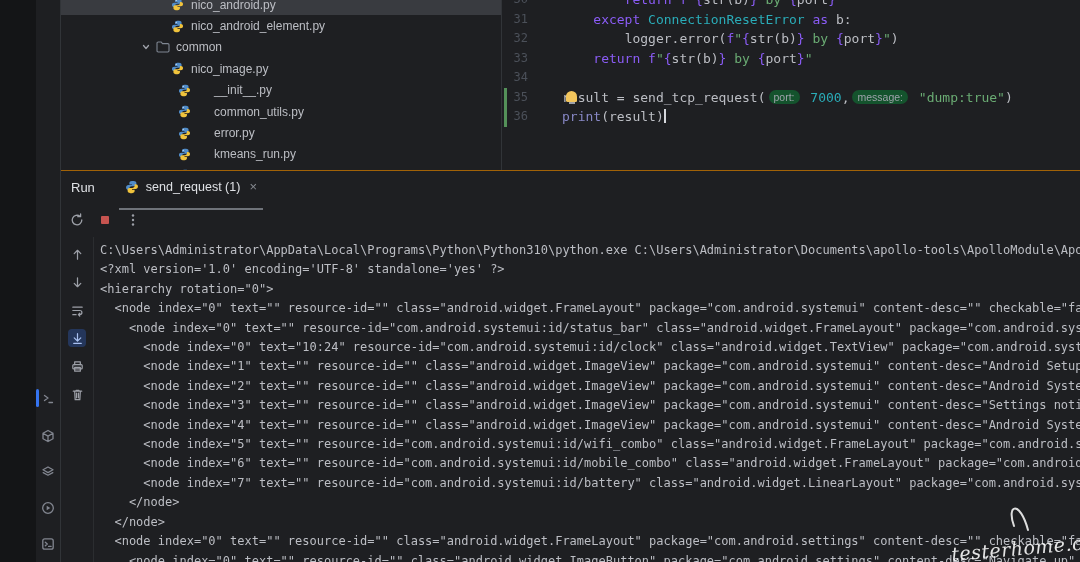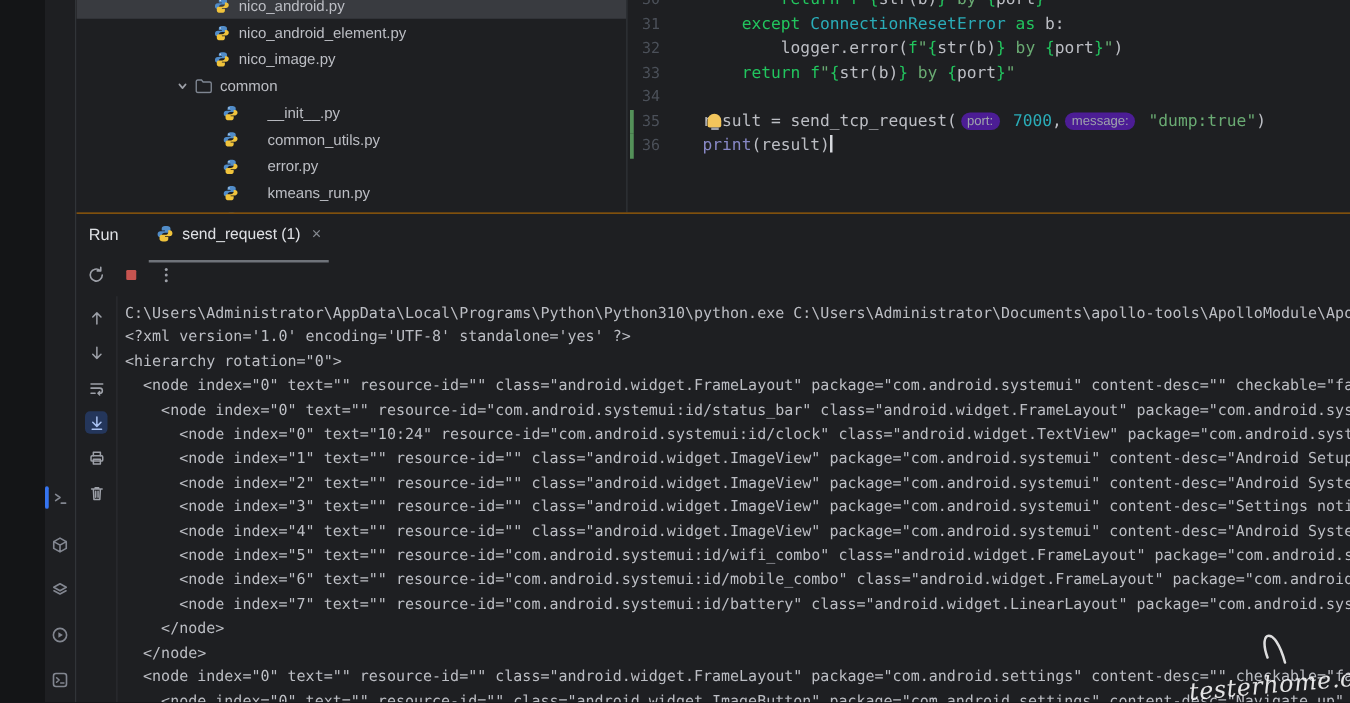--- a/index.html
+++ b/index.html
@@ -24,23 +24,23 @@
   .tree-label{margin-left:6px;}
 
   
   .editor{position:absolute;left:465px;top:0;right:0;height:170px;overflow:hidden;background:#1e1f22;border-left:1px solid #313438;}
   .editor-inner{margin-top:-10px;position:relative;}
   .ed-row{position:relative;display:flex;height:19.5px;line-height:19.5px;
           font-family:"DejaVu Sans Mono",monospace;font-size:13px;white-space:pre;}
   .change-mark{position:absolute;left:2px;top:0;width:3px;height:100%;background:#549159;}
   .ln{flex:none;width:20px;margin-left:6px;text-align:right;color:#4b5059;font-size:12px;}
   .code{padding-left:34px;color:#bcbec4;}
-  .seg-d{color:#bcbec4;} .seg-k{color:#22c55e;} .seg-s{color:#6aab73;}
+  .seg-d{color:#bcbec4;} .seg-k{color:#8b5cf6;} .seg-s{color:#6aab73;}
   .seg-n{color:#2aacb8;} .seg-c{color:#2aacb8;} .seg-b{color:#8888c6;text-align:center;}
-  .seg-h{display:inline-block;background:#4c1d95;color:#9ea3ab;border-radius:7px;padding:0 5px;
+  .seg-h{display:inline-block;background:#14532d;color:#9ea3ab;border-radius:7px;padding:0 5px;
          font-size:10.5px;line-height:14px;margin:0 3px;vertical-align:1px;
          font-family:"Liberation Sans",sans-serif;}
   .caret{display:inline-block;width:2px;height:14px;background:#d6d8dd;vertical-align:-2px;}
   .bulb{position:absolute;left:64px;top:3px;width:11px;height:11px;background:#f2c55c;
         border-radius:6px 6px 2px 2px;z-index:3;}
   .bulb::after{content:"";position:absolute;left:2.5px;bottom:-2px;width:6px;height:2px;background:#9da0a8;}
 
   
   .run-panel{position:absolute;left:25px;top:170px;right:0;bottom:0;background:#1e1f22;border-top:1px solid #a16207;}
   .run-header{height:33px;display:flex;align-items:center;}
@@ -117,42 +117,42 @@
         <div class="tree-row ind-file">
           <span class="ticon">
             <svg width="13" height="13" viewBox="0 0 16 16">
               <path d="M7.9 1C6 1 5 1.9 5 3.3V5h3v.7H3.9C2.3 5.7 1.2 6.8 1.2 8.5S2.3 11.2 3.9 11.2H5V9.4C5 7.9 6.3 7 7.8 7H11c1.3 0 2-.9 2-2.1V3.3C13 1.9 11.7 1 9.9 1z" fill="#518cc8"></path>
               <path d="M8.1 15c1.9 0 2.9-.9 2.9-2.3V11H8v-.7h4.1c1.6 0 2.7-1.1 2.7-2.8S13.7 4.8 12.1 4.8H11v1.8C11 8.1 9.7 9 8.2 9H5c-1.3 0-2 .9-2 2.1v1.6C3 14.1 4.3 15 6.1 15z" fill="#f0c33c"></path>
               <circle cx="6.4" cy="3" r=".7" fill="#dfe6ee"></circle>
             </svg>
           </span>
           <span class="tree-label">nico_android_element.py</span>
         </div>
-        <div class="tree-row ind-file">
-          <span class="ticon">
-            <svg width="13" height="13" viewBox="0 0 16 16">
-              <path d="M7.9 1C6 1 5 1.9 5 3.3V5h3v.7H3.9C2.3 5.7 1.2 6.8 1.2 8.5S2.3 11.2 3.9 11.2H5V9.4C5 7.9 6.3 7 7.8 7H11c1.3 0 2-.9 2-2.1V3.3C13 1.9 11.7 1 9.9 1z" fill="#518cc8"></path>
-              <path d="M8.1 15c1.9 0 2.9-.9 2.9-2.3V11H8v-.7h4.1c1.6 0 2.7-1.1 2.7-2.8S13.7 4.8 12.1 4.8H11v1.8C11 8.1 9.7 9 8.2 9H5c-1.3 0-2 .9-2 2.1v1.6C3 14.1 4.3 15 6.1 15z" fill="#f0c33c"></path>
-              <circle cx="6.4" cy="3" r=".7" fill="#dfe6ee"></circle>
-            </svg>
-          </span>
-          <span class="tree-label">nico_image.py</span>
-        </div>
         <div class="tree-row ind-folder">
           <span class="ticon chev">
             <svg width="10" height="10" viewBox="0 0 10 10">
               <path d="M2.5 3.5L5 6.5 7.5 3.5" fill="none" stroke="#9da0a8" stroke-width="1.3" stroke-linecap="round" stroke-linejoin="round"></path>
             </svg>
           </span>
           <span class="ticon">
             <svg width="14" height="12" viewBox="0 0 14 12">
               <path d="M1 2.2C1 1.5 1.5 1 2.2 1h3l1.3 1.6h5.3c.7 0 1.2.5 1.2 1.2v6c0 .7-.5 1.2-1.2 1.2H2.2C1.5 11 1 10.5 1 9.8z" fill="none" stroke="#7f8692" stroke-width="1.1"></path>
             </svg>
           </span>
           <span class="tree-label">common</span>
+        </div>
+        <div class="tree-row ind-file">
+          <span class="ticon">
+            <svg width="13" height="13" viewBox="0 0 16 16">
+              <path d="M7.9 1C6 1 5 1.9 5 3.3V5h3v.7H3.9C2.3 5.7 1.2 6.8 1.2 8.5S2.3 11.2 3.9 11.2H5V9.4C5 7.9 6.3 7 7.8 7H11c1.3 0 2-.9 2-2.1V3.3C13 1.9 11.7 1 9.9 1z" fill="#518cc8"></path>
+              <path d="M8.1 15c1.9 0 2.9-.9 2.9-2.3V11H8v-.7h4.1c1.6 0 2.7-1.1 2.7-2.8S13.7 4.8 12.1 4.8H11v1.8C11 8.1 9.7 9 8.2 9H5c-1.3 0-2 .9-2 2.1v1.6C3 14.1 4.3 15 6.1 15z" fill="#f0c33c"></path>
+              <circle cx="6.4" cy="3" r=".7" fill="#dfe6ee"></circle>
+            </svg>
+          </span>
+          <span class="tree-label">nico_image.py</span>
         </div>
         <div class="tree-row ind-child">
           <span class="ticon">
             <svg width="13" height="13" viewBox="0 0 16 16">
               <path d="M7.9 1C6 1 5 1.9 5 3.3V5h3v.7H3.9C2.3 5.7 1.2 6.8 1.2 8.5S2.3 11.2 3.9 11.2H5V9.4C5 7.9 6.3 7 7.8 7H11c1.3 0 2-.9 2-2.1V3.3C13 1.9 11.7 1 9.9 1z" fill="#518cc8"></path>
               <path d="M8.1 15c1.9 0 2.9-.9 2.9-2.3V11H8v-.7h4.1c1.6 0 2.7-1.1 2.7-2.8S13.7 4.8 12.1 4.8H11v1.8C11 8.1 9.7 9 8.2 9H5c-1.3 0-2 .9-2 2.1v1.6C3 14.1 4.3 15 6.1 15z" fill="#f0c33c"></path>
               <circle cx="6.4" cy="3" r=".7" fill="#dfe6ee"></circle>
             </svg>
           </span>
           <span class="tree-label">__init__.py</span>

